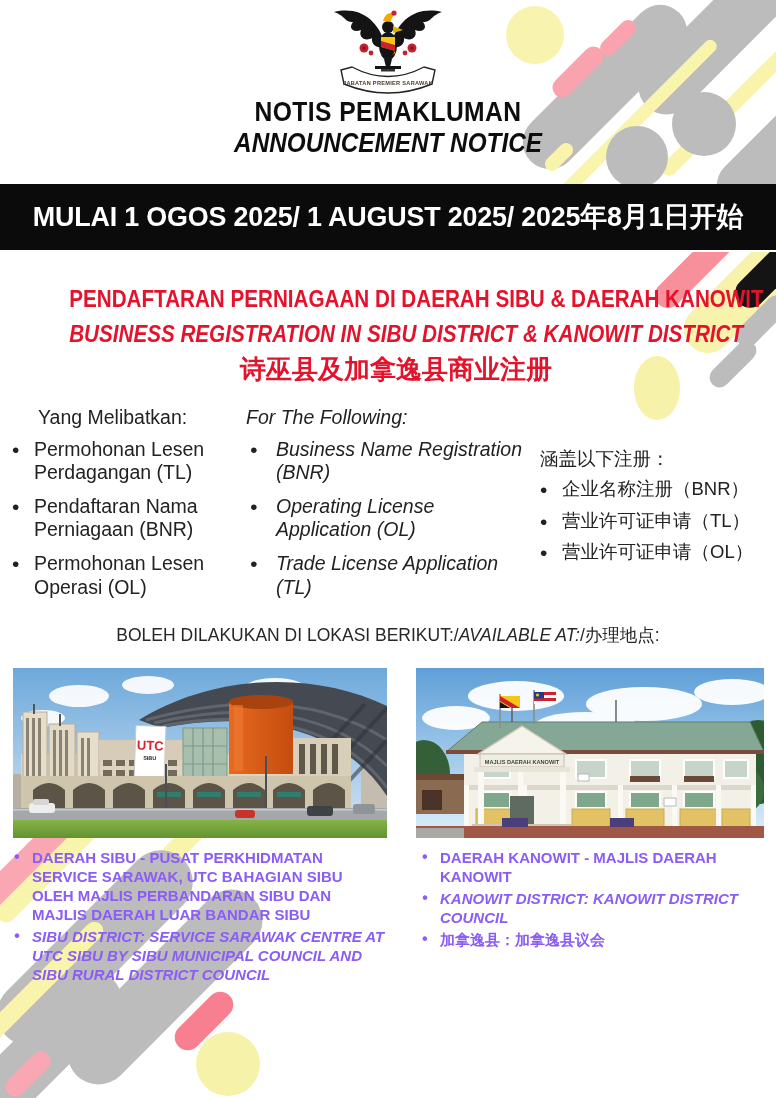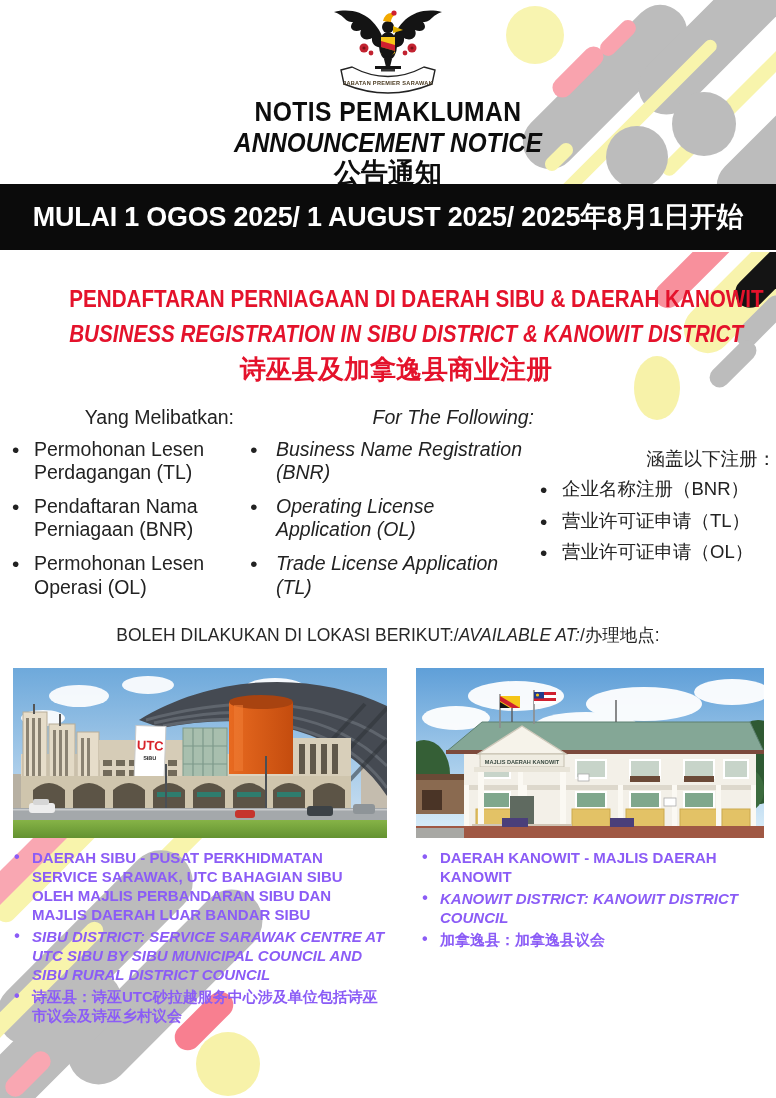--- a/index.html
+++ b/index.html
@@ -29,21 +29,21 @@
     color:var(--banner-fg,#ffffff);font-size:28px;font-weight:800;white-space:nowrap;
     transform:scaleX(.96);transform-origin:center;letter-spacing:-.2px;
   }
   
   .subject{position:absolute;top:281px;left:16px;right:0;text-align:center;color:var(--accent-red,#e4122b);}
   .subject-line{font-size:24px;font-weight:800;white-space:nowrap;transform:scaleX(.86);transform-origin:center;line-height:35px;}
   .subject-line.it{font-style:italic;}
   .subject-line.zh{font-size:26px;transform:none;line-height:37px;}
   
   .scope-col{position:absolute;top:406px;font-size:19.5px;line-height:1.21;color:#222;}
-  .scope-col .hd{text-align:right;margin-bottom:8px;}
+  .scope-col .hd{text-align:left;margin-bottom:8px;}
   .scope-col ul{list-style:none;margin:0;padding:0;}
   .scope-col li{position:relative;padding-left:22px;margin-bottom:10px;}
   .scope-col li::before{content:"\2022";position:absolute;left:0;top:-1px;font-size:21px;}
   .col-ms{left:12px;width:222px;}
   .col-ms .hd{padding-left:26px;}
   .col-en{left:246px;width:288px;font-style:italic;}
   .col-en li{padding-left:30px;}
   .col-en li::before{left:4px;}
   .col-zh{left:540px;width:236px;font-size:18.5px;}
   .col-zh .hd{margin-top:42px;}
@@ -137,21 +137,20 @@
       <rect x="53" y="65" width="14" height="2.5" fill="#333333"></rect>
 
       <path d="M13,66 L24,63 Q60,82 96,63 L107,66 L104,80 Q60,98 16,80 Z" fill="#ffffff" stroke="#222222" stroke-width="1.4"></path>
       <text x="60" y="81" text-anchor="middle" font-size="5.6" font-weight="700" fill="#4a3a20" letter-spacing=".3">JABATAN PREMIER SARAWAK</text>
     </svg>
   </div>
 
   <div class="titles">
     <div class="title-ms">NOTIS PEMAKLUMAN</div>
     <div class="title-en">ANNOUNCEMENT NOTICE</div>
-    <div class="title-zh">公告通知</div>
   </div>
 
   <div class="banner">
     <div class="banner-text">MULAI 1 OGOS 2025/ 1 AUGUST 2025/ 2025年8月1日开始</div>
   </div>
 
   <div class="subject">
     <div class="subject-line">PENDAFTARAN PERNIAGAAN DI DAERAH SIBU &amp; DAERAH KANOWIT</div>
     <div class="subject-line it">BUSINESS REGISTRATION IN SIBU DISTRICT &amp; KANOWIT DISTRICT</div>
     <div class="subject-line zh">诗巫县及加拿逸县商业注册</div>
@@ -403,21 +402,20 @@
       <rect x="0" y="160" width="48" height="10" fill="#a8a8a4"></rect>
       <rect x="86" y="150" width="26" height="9" fill="#4a3f7a"></rect>
       <rect x="194" y="150" width="24" height="9" fill="#4a3f7a"></rect>
     </svg>
   </div>
 
   <div class="loc loc-sibu">
     <ul>
       <li>DAERAH SIBU - PUSAT PERKHIDMATAN SERVICE SARAWAK, UTC BAHAGIAN SIBU OLEH MAJLIS PERBANDARAN SIBU DAN MAJLIS DAERAH LUAR BANDAR SIBU</li>
       <li class="it">SIBU DISTRICT: SERVICE SARAWAK CENTRE AT UTC SIBU BY SIBU MUNICIPAL COUNCIL AND SIBU RURAL DISTRICT COUNCIL</li>
-      <li>诗巫县：诗巫UTC砂拉越服务中心涉及单位包括诗巫市议会及诗巫乡村议会</li>
     </ul>
   </div>
 
   <div class="loc loc-kanowit">
     <ul>
       <li>DAERAH KANOWIT - MAJLIS DAERAH KANOWIT</li>
       <li class="it">KANOWIT DISTRICT: KANOWIT DISTRICT COUNCIL</li>
       <li>加拿逸县：加拿逸县议会</li>
     </ul>
   </div>

